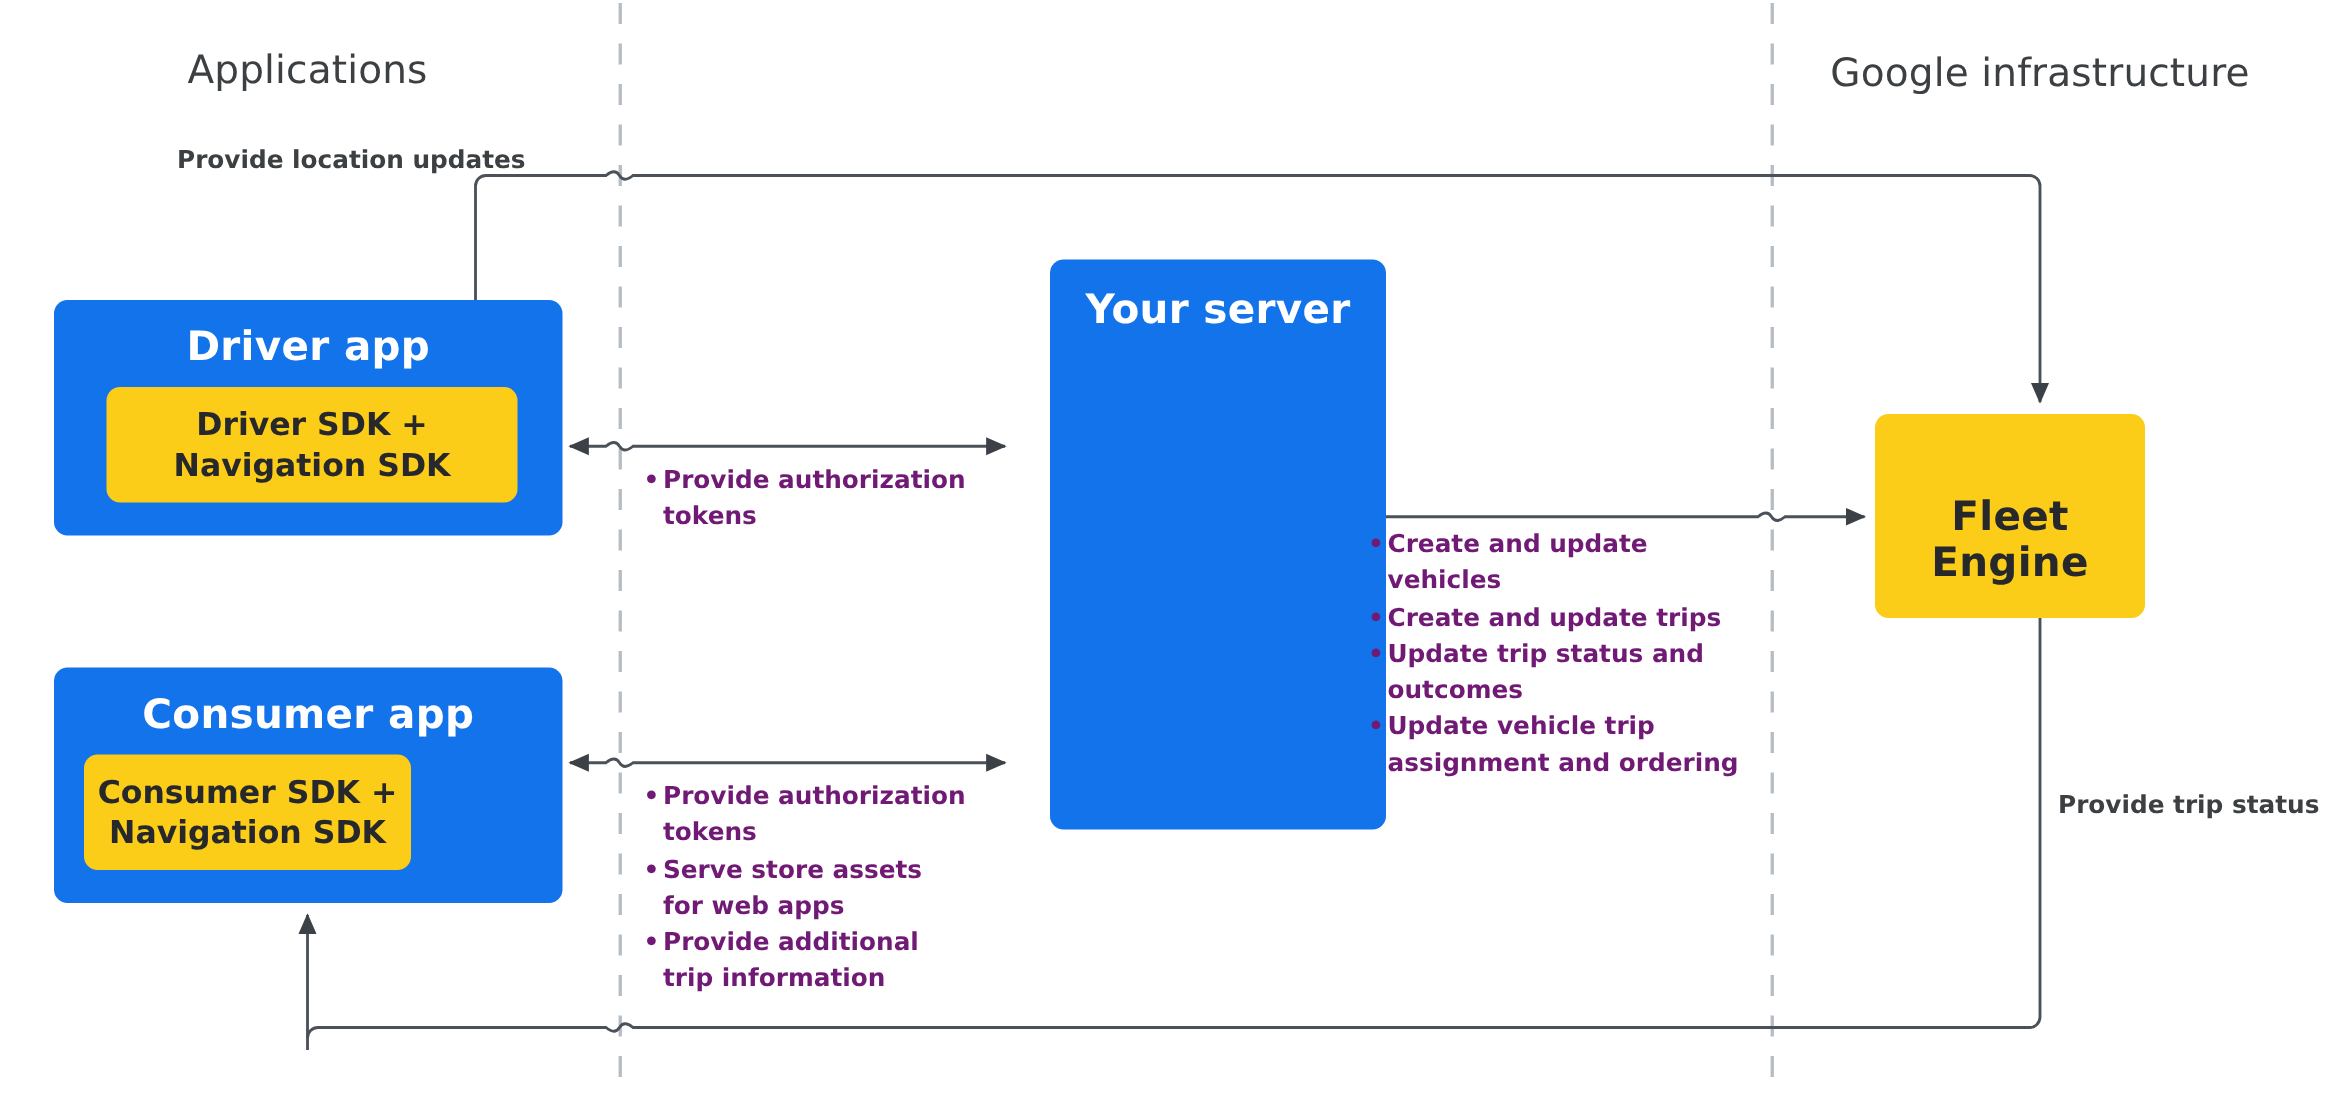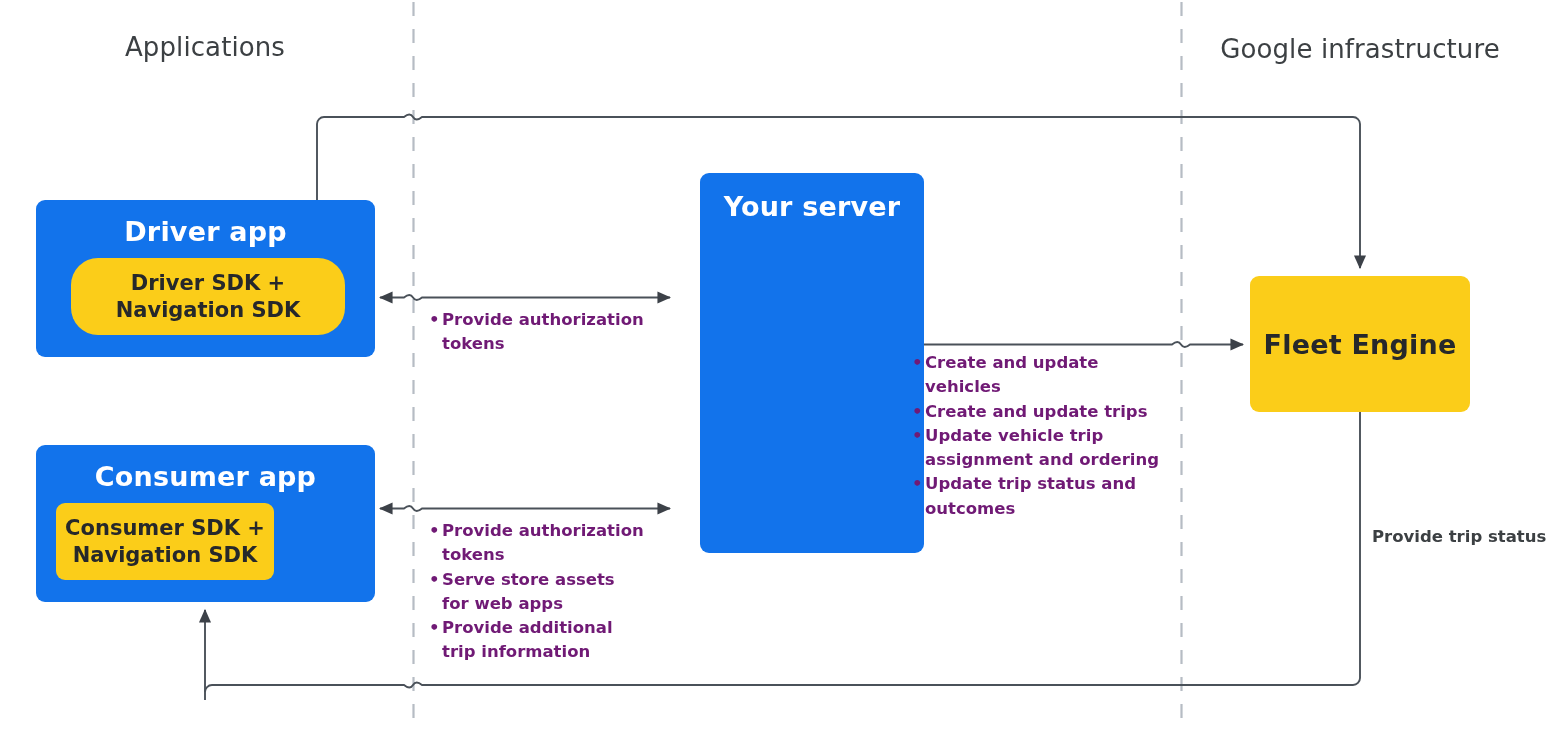--- a/index.html
+++ b/index.html
@@ -80,50 +80,51 @@
                q -6 -5 -9 0 q -3 5 -9 0
                L 212 685
                A 7 7 0 0 0 205 692"></path>
       <path d="M 205 700 L 205 610" marker-end="url(#arrow)"></path>
     </g>
   </svg>
 
   <div class="lane-title" style="left:55px;top:32px;width:300px;text-align:center;">Applications</div>
   <div class="lane-title" style="left:1210px;top:34px;width:300px;">Google infrastructure</div>
 
+  <div class="note" style="left:118px;top:95px;">Provide location updates</div>
 
   <div class="note" style="left:1372px;top:525px;">Provide trip status</div>
 
   <div class="box box-blue" style="left:36px;top:200px;width:339px;height:157px;padding-left:34px;">
     <div class="box-title" style="top:16px;">Driver app</div>
-    <div class="sdk" style="left:35px;top:58px;width:274px;height:77px;border-radius:27px;">Driver SDK +<br>Navigation SDK</div>
+    <div class="sdk" style="left:35px;top:58px;width:274px;height:77px;">Driver SDK +<br>Navigation SDK</div>
   </div>
 
   <div class="box box-blue" style="left:36px;top:445px;width:339px;height:157px;">
     <div class="box-title" style="top:16px;">Consumer app</div>
     <div class="sdk" style="left:20px;top:58px;width:218px;height:77px;">Consumer SDK +<br>Navigation SDK</div>
   </div>
 
   <div class="box box-blue" style="left:700px;top:173px;width:224px;height:380px;padding-left:14px;">
     <div class="box-title" style="top:18px;">Your server</div>
   </div>
 
-  <div class="box box-yellow" style="left:1250px;top:276px;width:220px;height:136px;">
+  <div class="box box-yellow" style="left:1250px;top:276px;width:180px;height:136px;">
     <div class="fe-label" style="top:53px;">Fleet Engine</div>
   </div>
 
   <div class="bullets" style="left:429px;top:308px;width:235px;">
     <div class="li">Provide authorization tokens</div>
   </div>
 
   <div class="bullets" style="left:912px;top:351px;width:262px;">
     <div class="li">Create and update vehicles</div>
     <div class="li">Create and update trips</div>
+    <div class="li">Update trip status and outcomes</div>
     <div class="li">Update vehicle trip assignment and ordering</div>
-    <div class="li">Update trip status and outcomes</div>
   </div>
 
   <div class="bullets" style="left:429px;top:519px;width:218px;">
     <div class="li">Provide authorization tokens</div>
     <div class="li">Serve store assets for web apps</div>
     <div class="li">Provide additional trip information</div>
   </div>
 
 </div>
 

